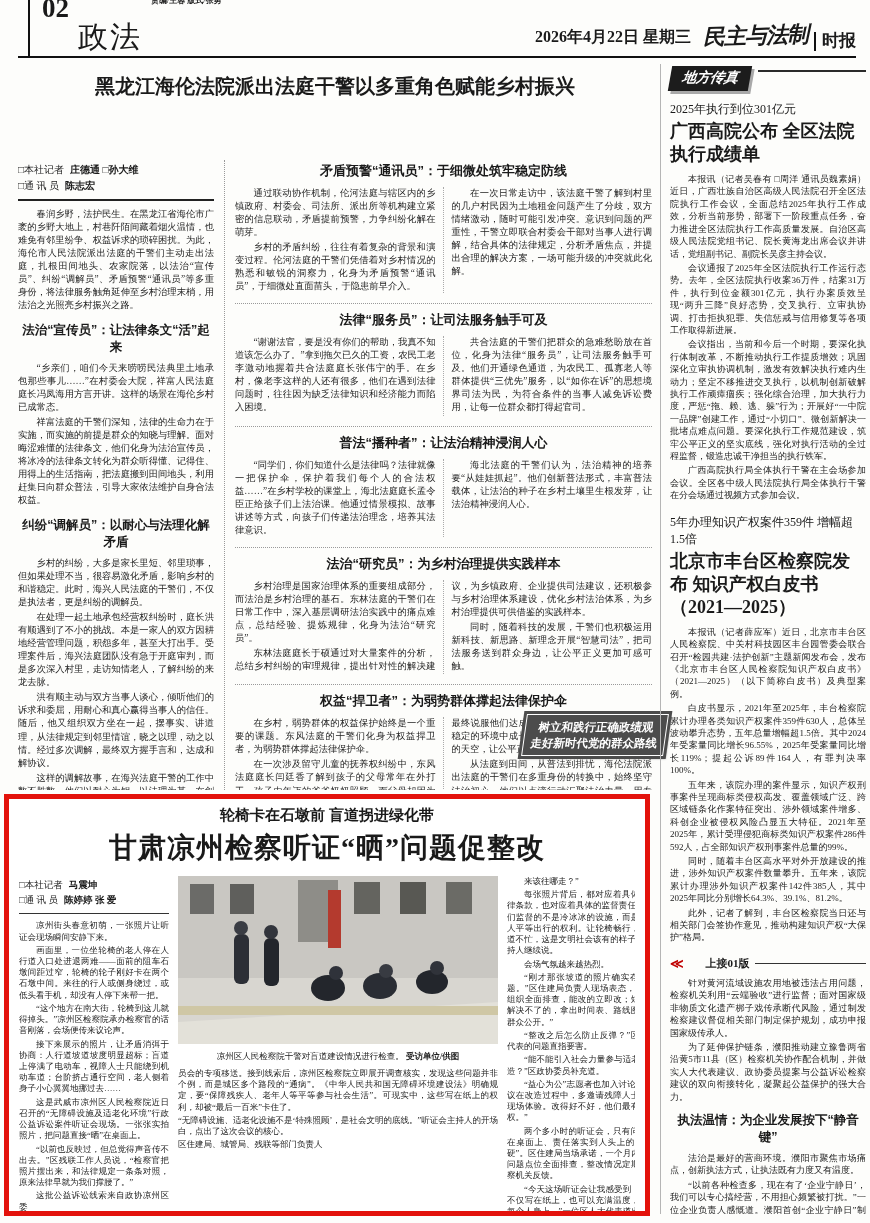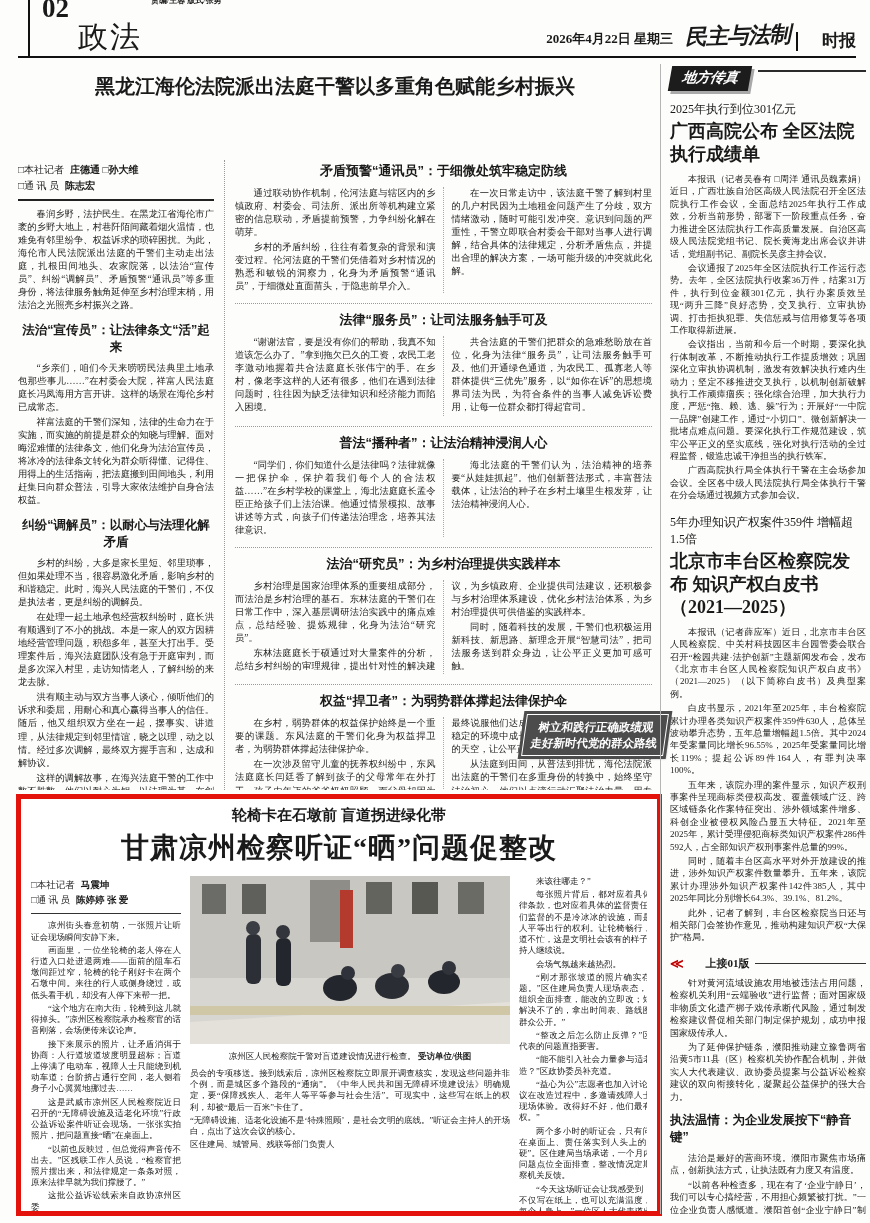--- a/index.html
+++ b/index.html
@@ -7,24 +7,24 @@
         font-family:"Liberation Serif",serif;color:#1a1a1a;overflow:hidden;}
 
   
   .header{position:absolute;left:18px;right:14px;top:12px;height:44px;border-bottom:2px solid #111;}
   .header-left{position:absolute;left:10px;bottom:0;display:flex;align-items:flex-start;gap:9px;
                border-left:2px solid #111;padding:2px 0 4px 12px;}
   .page-num{font-size:27px;font-weight:bold;line-height:1;}
   .section-name{font-size:30px;line-height:1;letter-spacing:2px;margin-top:27px;}
   .editors{font-size:8px;font-weight:bold;margin-bottom:2px;color:#222;}
   .header-right{position:absolute;right:0;bottom:5px;display:flex;align-items:flex-end;gap:12px;}
-  .pub-date{font-size:13px;font-weight:bold;margin-bottom:3px;}
+  .pub-date{font-size:16px;font-weight:bold;margin-bottom:3px;}
   .masthead{display:flex;align-items:flex-end;gap:6px;}
   .masthead-script{font-style:italic;font-weight:bold;font-size:22px;transform:rotate(-2deg);letter-spacing:-1px;}
-  .masthead-suffix{font-weight:bold;font-size:17px;border-left:2px solid #111;padding-left:24px;line-height:1.1;}
+  .masthead-suffix{font-weight:bold;font-size:17px;border-left:2px solid #111;padding-left:6px;line-height:1.1;}
 
   
   .headline-block{position:absolute;left:18px;top:64px;width:634px;text-align:center;}
   .headline{font-family:"Liberation Sans",sans-serif;font-weight:800;font-size:44px;
             letter-spacing:-2px;line-height:1.05;margin:0;}
   .subheadline{font-family:"Liberation Sans",sans-serif;font-weight:700;font-size:20px;margin-top:9px;}
 
   
   .main-cols{position:absolute;left:18px;top:160px;width:634px;height:630px;display:flex;overflow:hidden;}
   .mcol1{width:207px;border-right:1px dotted #999;padding-right:10px;box-sizing:border-box;}
@@ -42,21 +42,21 @@
                  text-align:center;margin:0 0 7px;}
   .section-body{column-count:2;column-gap:16px;column-rule:1px dotted #aaa;}
 
   
   .policy-badge{position:absolute;left:524px;top:714px;width:128px;background:#4c4c4c;color:#fff;
                 border:1px solid #fff;box-shadow:0 0 0 3px #4c4c4c,3px 3px 2px rgba(0,0,0,.35);
                 transform:skewX(-8deg);padding:4px 6px;text-align:center;
                 font-family:"Liberation Sans",sans-serif;font-weight:bold;font-size:11.5px;line-height:1.4;}
 
   
-  .feature{position:absolute;left:16px;top:794px;width:646px;height:422px;border:5px solid #e3120b;
+  .feature{position:absolute;left:4px;top:794px;width:646px;height:422px;border:5px solid #e3120b;
            background:#fff;box-sizing:border-box;padding:5px 10px;overflow:hidden;}
   .feature-kicker{font-family:"Liberation Sans",sans-serif;font-weight:bold;font-size:15px;text-align:center;margin-top:2px;}
   .feature-title{font-weight:bold;font-size:28px;text-align:center;letter-spacing:1px;margin:4px 0 9px;}
   .feature-body{display:flex;gap:9px;height:338px;overflow:hidden;}
   .fcol{width:150px;flex:0 0 auto;}
   .fmid{width:320px;flex:0 0 auto;display:flex;flex-direction:column;}
   .feature p.para{font-size:8.5px;line-height:1.32;}
   .no-indent{text-indent:0 !important;}
   .feature .byline-block{border-bottom:1.5px solid #333;margin-bottom:6px;}
   .feature .byline-row{font-size:9.5px;}
@@ -75,21 +75,21 @@
   .sb-badge-line{flex:1;height:2px;background:#2a2a2a;margin-top:4px;}
   .sb-kicker{font-size:12px;margin:6px 0 2px;}
   .sb-title{font-size:18px;font-weight:bold;line-height:1.28;margin:0 0 7px;}
   .sidebar p.para{font-size:9px;line-height:1.38;margin-bottom:2px;}
   .sb-article{margin-bottom:12px;}
   .continued-marker{display:flex;align-items:center;gap:5px;margin:10px 0 6px;}
   .chev{color:#c00000;font-weight:bold;font-size:13px;letter-spacing:-3px;line-height:1;}
   .continued-label{font-weight:bold;font-size:11px;white-space:nowrap;margin-left:20px;}
   .continued-line{flex:1;height:1.5px;background:#333;}
   .sb-subhead{font-family:"Liberation Sans",sans-serif;font-weight:bold;font-size:12.5px;
-              text-align:left;margin:9px 0 6px;}
+              text-align:center;margin:9px 0 6px;}
 </style>
 </head>
 <body>
 
 <div class="page">
 
   <div class="header">
     <div class="header-left">
       <span class="page-num">02</span>
       <span class="section-name">政法</span>

